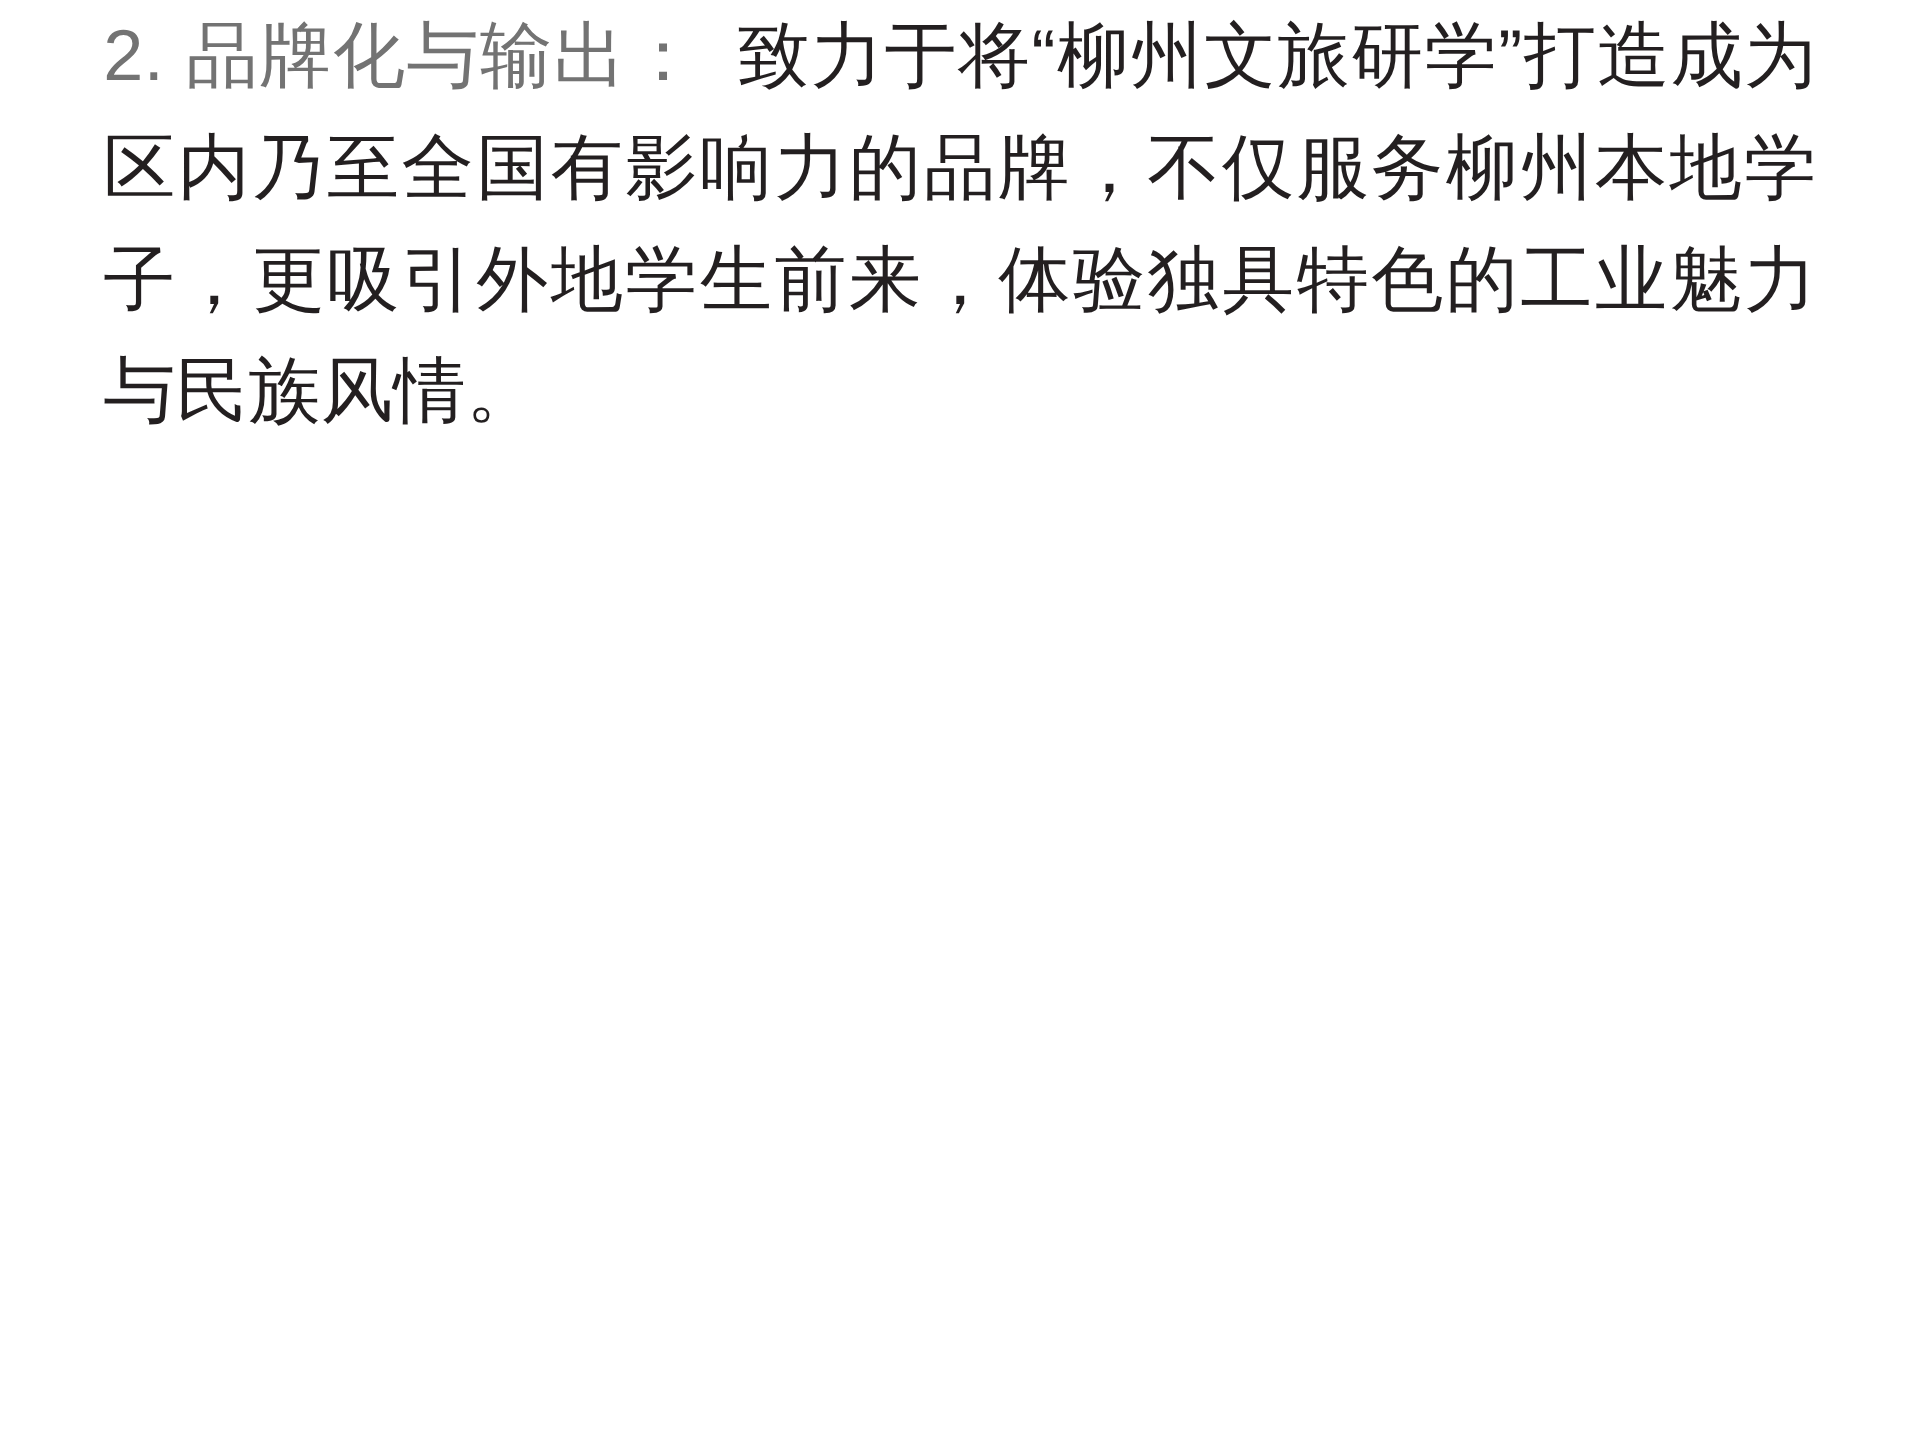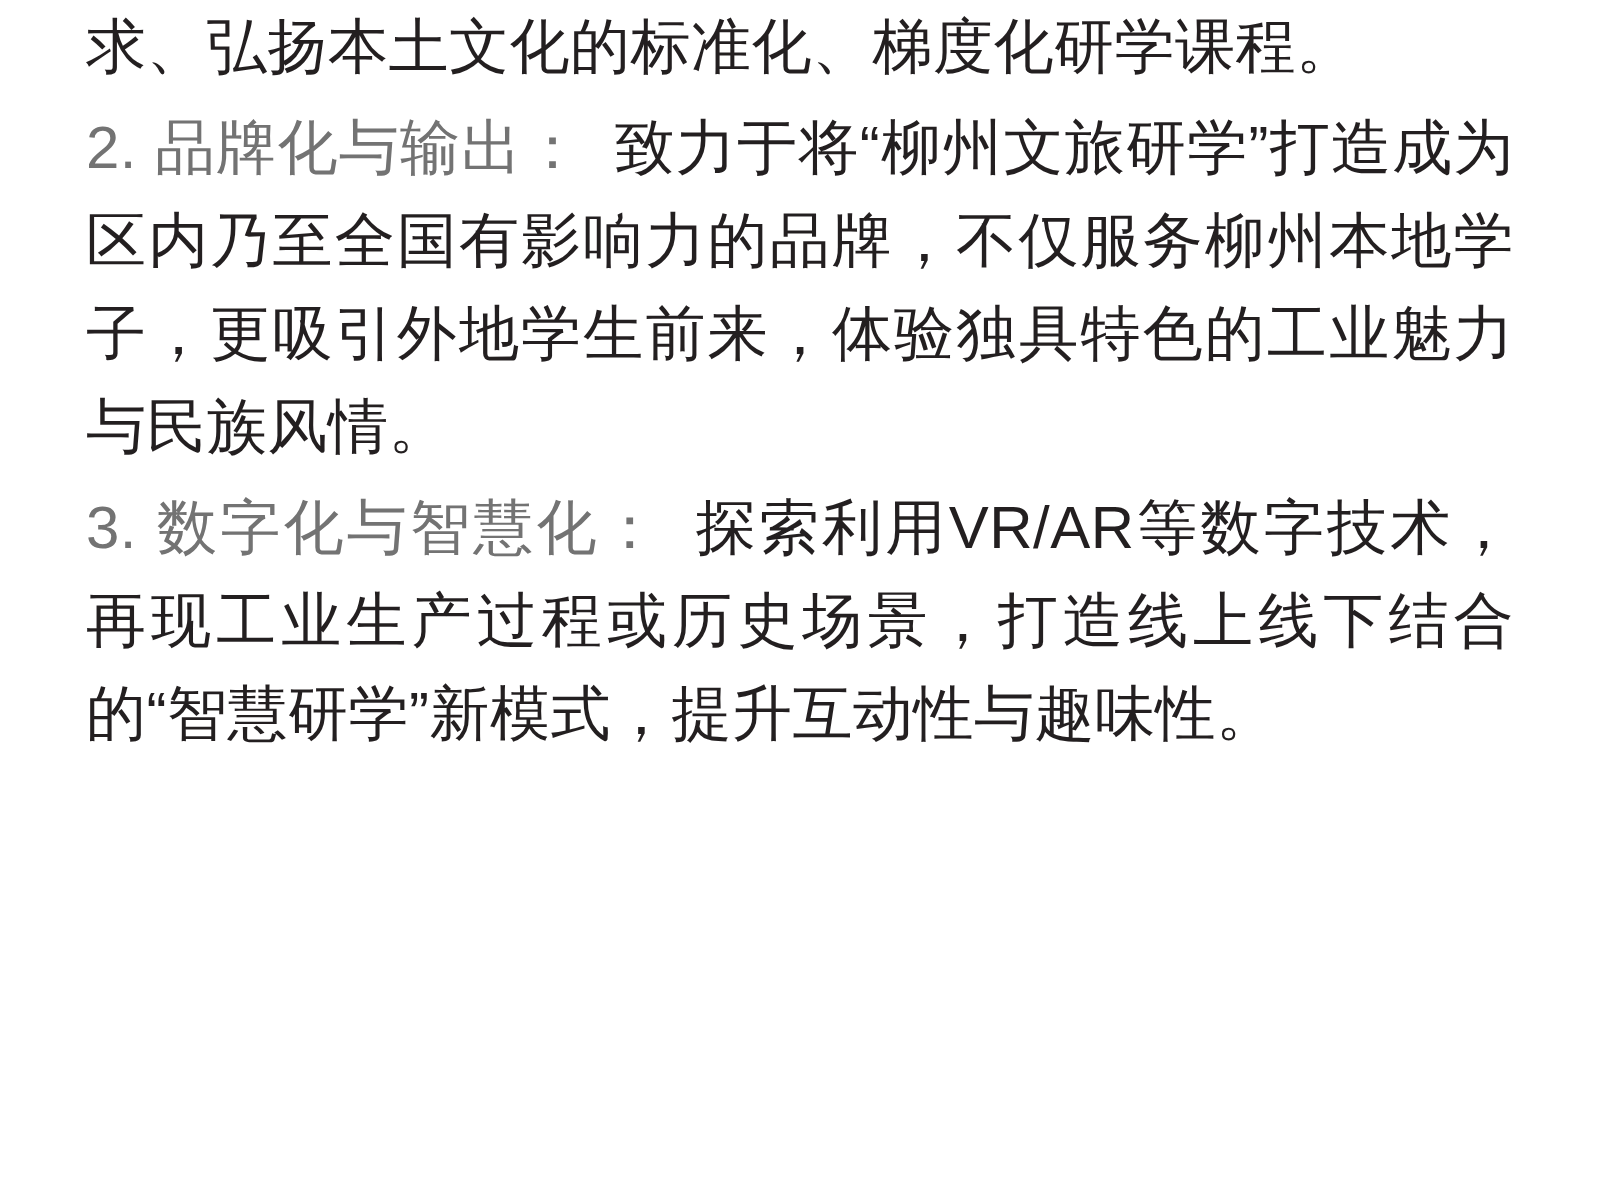--- a/index.html
+++ b/index.html
@@ -49,26 +49,20 @@
   .body-text {
     color: #231f20;
     font-weight: 500;
   }
 </style>
 </head>
 <body>
 
 <div id="doc">
 
-  <p class="para para-cont">
-    <span class="body-text">求、弘扬本土文化的标准化、梯度化研学课程。</span>
-  </p>
 
   <p class="para">
     <span class="label">2. 品牌化与输出：</span><span class="gap"></span><span class="body-text">致力于将“柳州文旅研学”打造成为区内乃至全国有影响力的品牌，不仅服务柳州本地学子，更吸引外地学生前来，体验独具特色的工业魅力与民族风情。</span>
   </p>
 
-  <p class="para">
-    <span class="label">3. 数字化与智慧化：</span><span class="gap"></span><span class="body-text">探索利用VR/AR等数字技术，再现工业生产过程或历史场景，打造线上线下结合的“智慧研学”新模式，提升互动性与趣味性。</span>
-  </p>
 
 
 </div>
 
 </body></html>

